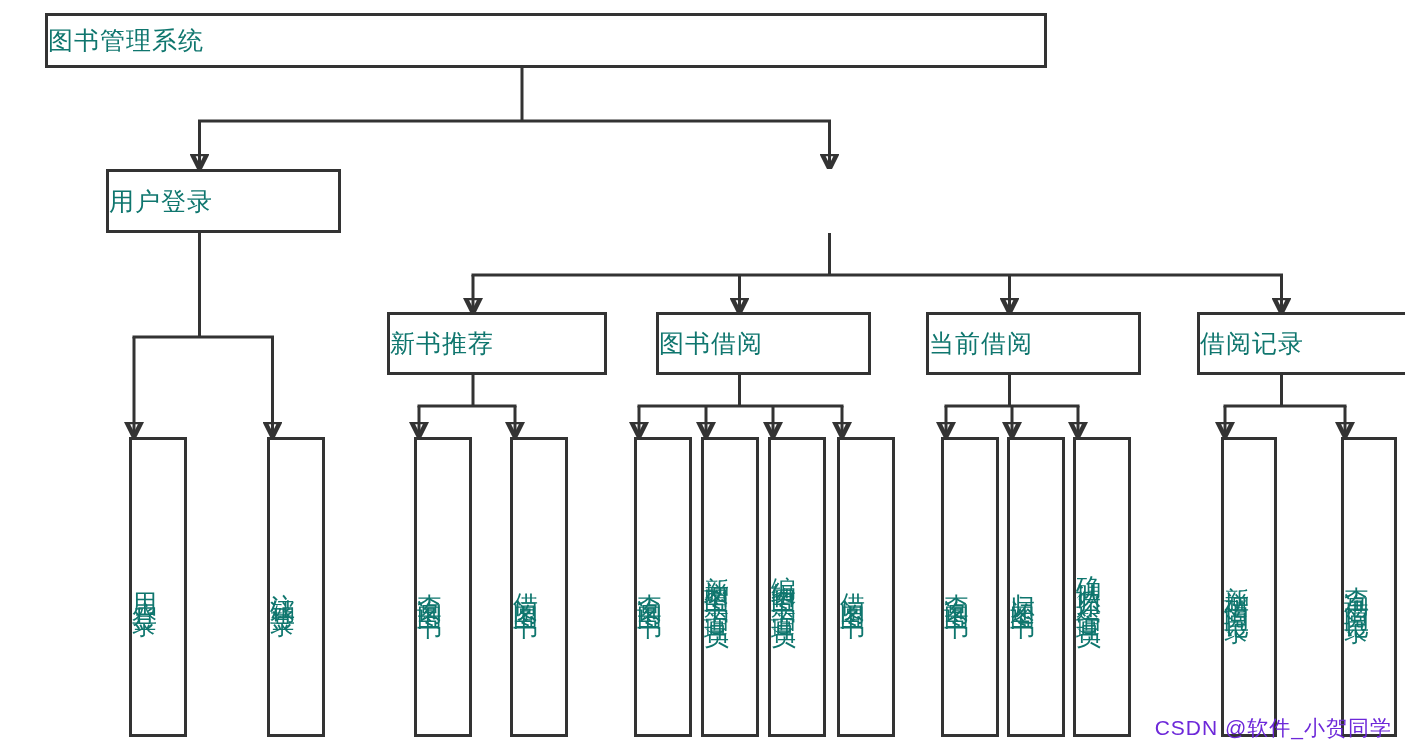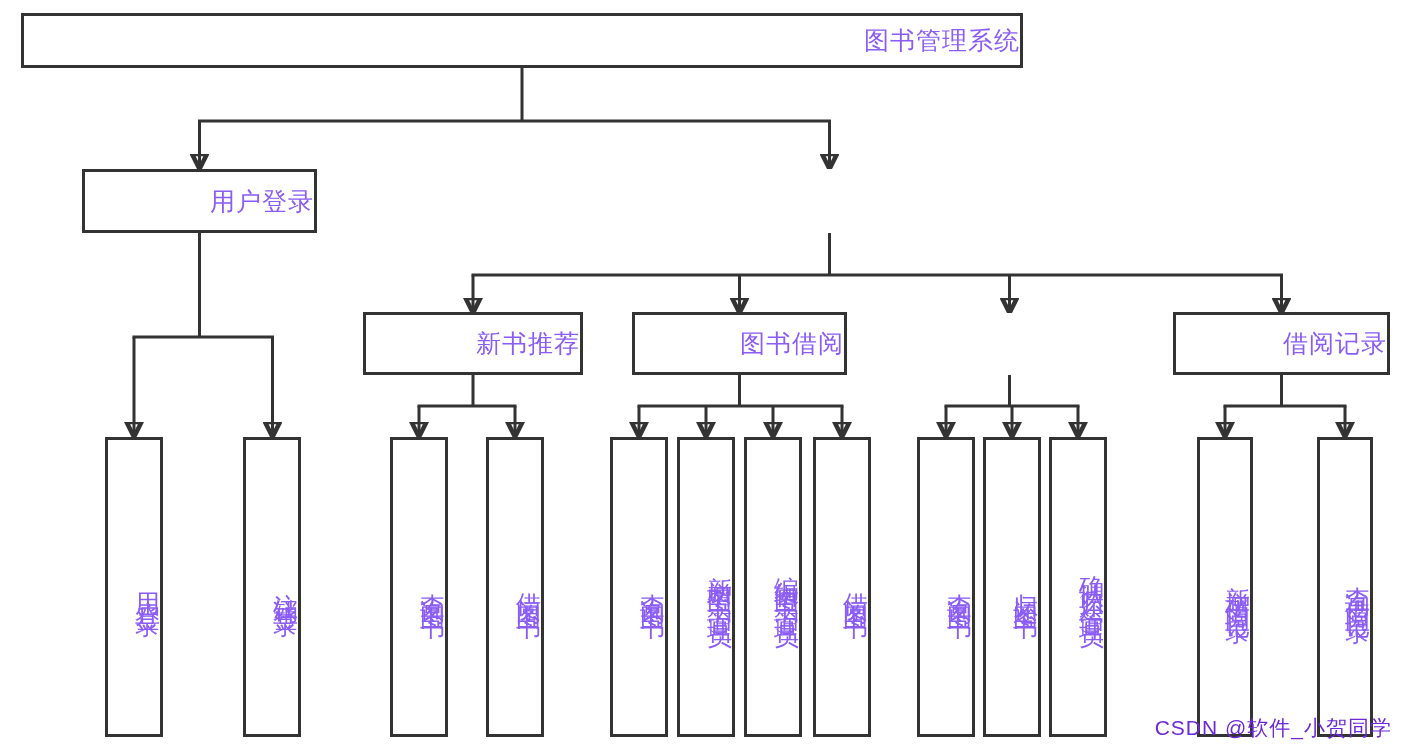--- a/index.html
+++ b/index.html
@@ -27,23 +27,24 @@
     stroke-width: 3;
     fill: none;
   }
   .node {
     position: absolute;
     box-sizing: border-box;
     background: #ffffff;
     border: 3px solid #333333;
     display: flex;
     align-items: center;
-    justify-content: flex-end;
-    color: #8b5cf6;
+    justify-content: flex-start;
+    color: #0f766e;
     z-index: 1;
+    margin-left: 24px;
   }
   .hlabel {
     font-size: 25px;
     letter-spacing: 1px;
     white-space: nowrap;
   }
   .leaf {
     top: 437px;
     width: 58px;
     height: 300px;
@@ -143,20 +144,23 @@
 
 
   <div class="node" style="left:632px; top:312px; width:215px; height:63px;">
     <span class="hlabel">图书借阅</span>
   </div>
 
   <div class="node" style="left:363px; top:312px; width:220px; height:63px;">
     <span class="hlabel">新书推荐</span>
   </div>
 
+  <div class="node" style="left:902px; top:312px; width:215px; height:63px;">
+    <span class="hlabel">当前借阅</span>
+  </div>
 
   <div class="node" style="left:1173px; top:312px; width:217px; height:63px;">
     <span class="hlabel">借阅记录</span>
   </div>
 
   <div class="node leaf" style="left:105px;">
     <span class="vtext">用户登录</span>
   </div>
   <div class="node leaf" style="left:243px;">
     <span class="vtext">注销登录</span>

